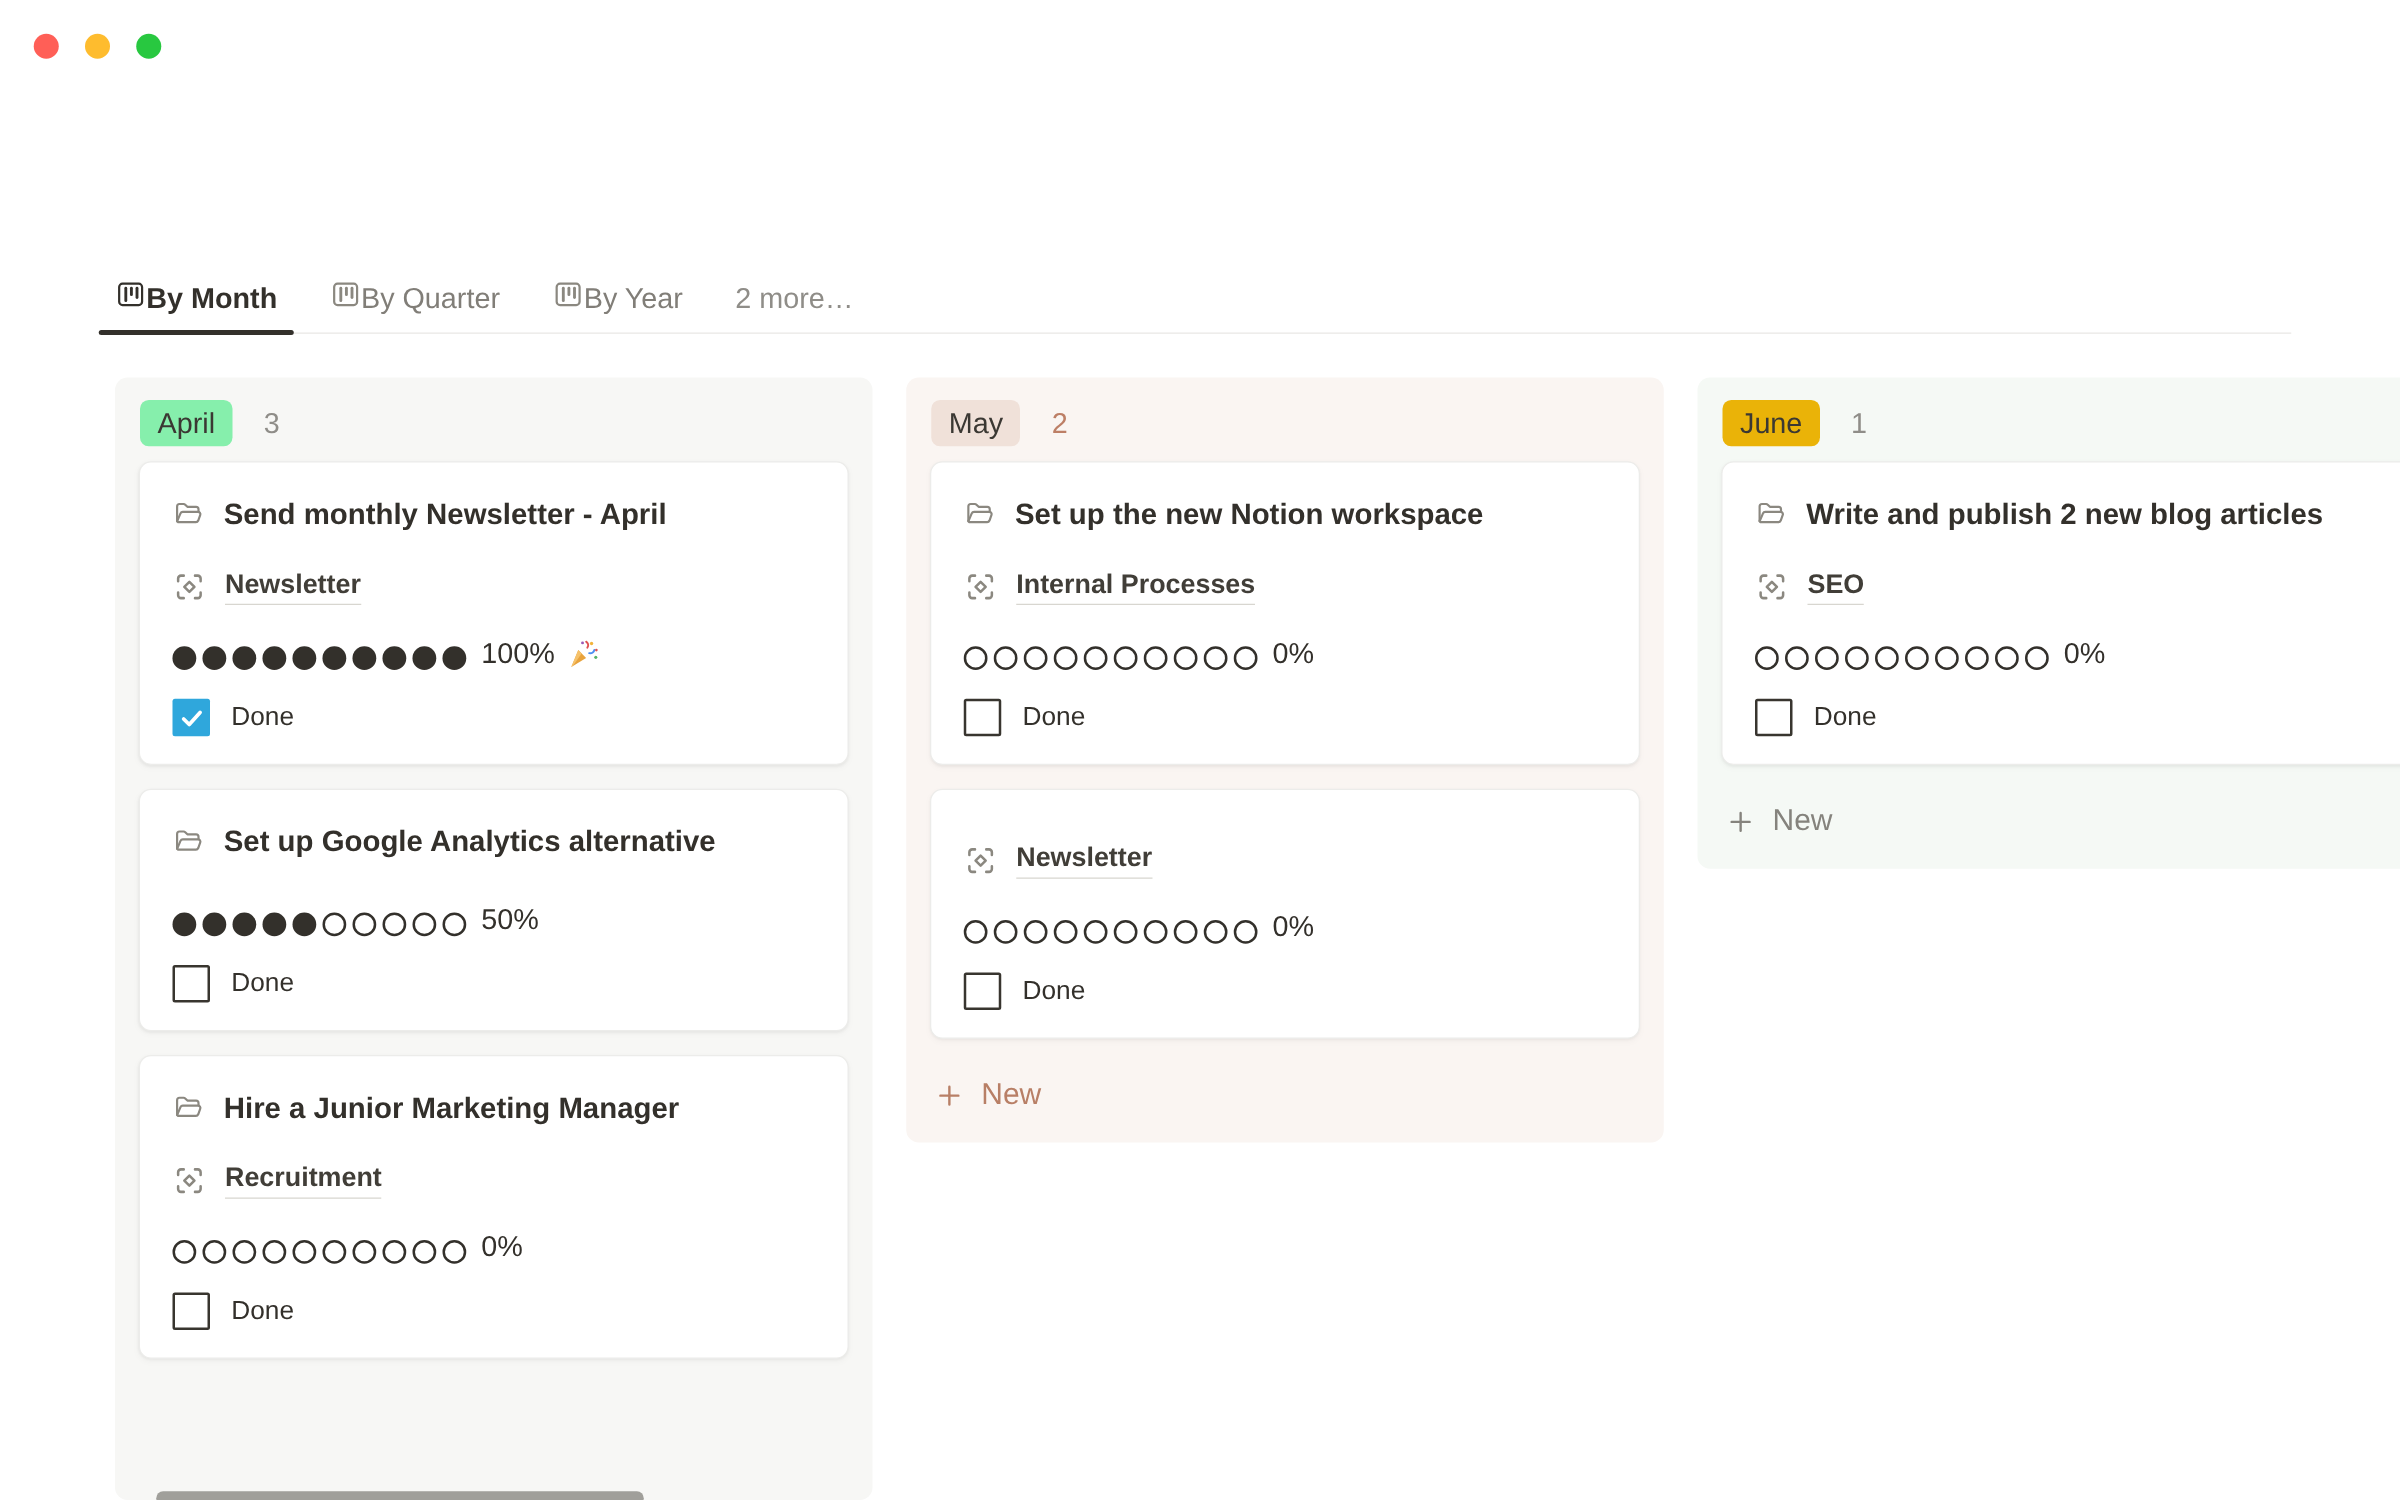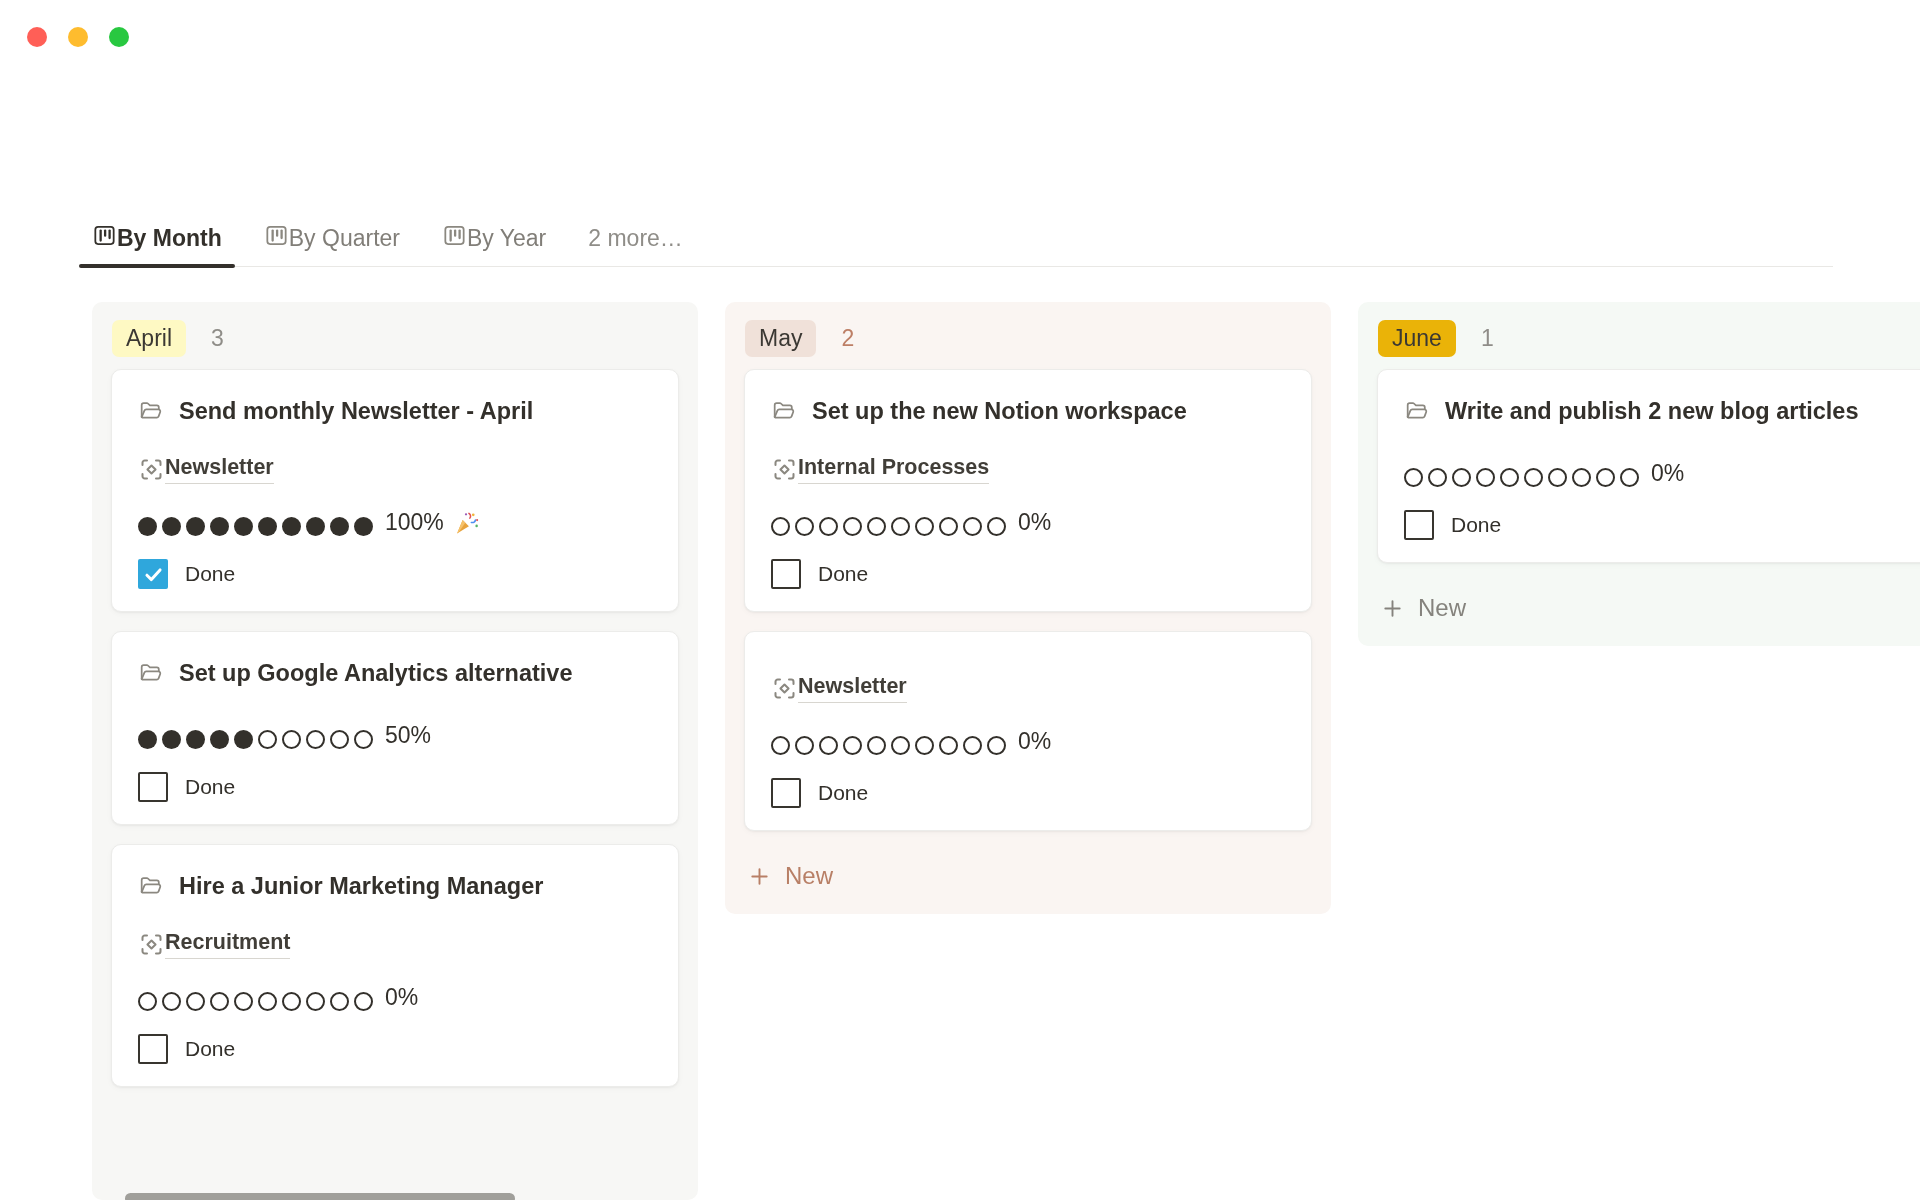--- a/index.html
+++ b/index.html
@@ -33,21 +33,21 @@
   .col-header{display:flex;align-items:center;gap:25px;padding:18px 20px 12px;}
   .col-pill{padding:5px 14px;border-radius:7px;font-size:23px;color:#3b3833;cursor:pointer;}
   .col-count{font-size:23px;}
   .cards{padding:0 19px;}
   .card{background:#fff;border:1px solid #ececea;border-radius:10px;padding:22px 26px 22px;
     margin-bottom:19px;cursor:pointer;
     box-shadow:0 1px 2px rgba(0,0,0,.045),0 2px 6px rgba(0,0,0,.03);}
   .card-title{font-size:23.5px;font-weight:700;color:#33302b;line-height:38px;padding-right:28px;}
   .column:nth-child(3) .card-title{max-width:492px;}
   .title-icon{display:inline-block;vertical-align:-5px;margin-right:15px;}
-  .tag-row{display:flex;align-items:center;margin-top:20px;}
+  .tag-row{display:flex;align-items:center;gap:15px;margin-top:20px;}
   .tag-text{font-size:21.5px;font-weight:700;color:#413e38;border-bottom:1.5px solid #d8d6d0;
     padding-bottom:3px;cursor:pointer;}
   .dots-row{display:flex;align-items:flex-end;margin-top:25px;}
   .dot{width:19px;height:19px;border-radius:50%;box-sizing:border-box;margin-right:5px;}
   .dot.filled{background:#33302b;}
   .dot.empty{border:2.6px solid #33302b;background:#fff;}
   .pct{margin-left:7px;font-size:23px;color:#33302b;}
   .pop-icon{margin-left:9px;display:flex;}
   .done-row{display:flex;align-items:center;gap:17px;margin-top:23px;}
   .checkbox{width:30px;height:30px;box-sizing:border-box;flex:none;cursor:pointer;}
@@ -107,21 +107,21 @@
       <span>By Year</span>
     </div>
     <div class="tab more">
       <span>2 more…</span>
     </div>
   </div>
 
   <div class="board">
       <div class="column" style="background: rgb(247, 247, 245); min-height: 898px;">
         <div class="col-header">
-          <span class="col-pill" style="background:#fef9c3">April</span>
+          <span class="col-pill" style="background:#86efac">April</span>
           <span class="col-count" style="color:#8f8d88">3</span>
         </div>
         <div class="cards">
           <div class="card">
             <div class="card-title"><span class="title-icon"><svg width="26" height="26" viewBox="0 0 24 24" fill="none" stroke="#8b8880" stroke-width="1.6" stroke-linecap="round" stroke-linejoin="round">
                   <path d="M3.4 17.6V6.6c0-1 .8-1.8 1.8-1.8h3c.5 0 .9.2 1.2.5l1.6 1.6h6.4c1 0 1.8.8 1.8 1.8v1.2"></path>
                   <path d="M3.4 17.6l2.5-5.9c.3-.7.9-1.1 1.7-1.1h11.3c1.2 0 2 1.2 1.6 2.3l-1.5 4.1c-.3.7-.9 1.2-1.7 1.2H4.6c-.7 0-1.2-.6-1.2-1.2z"></path>
                 </svg></span><span>Send monthly Newsletter - April</span></div>
             <div class="tag-row">
               <span style="display:flex">
@@ -315,20 +315,32 @@
         <div class="col-header">
           <span class="col-pill" style="background:#eab308">June</span>
           <span class="col-count" style="color:#8f8d88">1</span>
         </div>
         <div class="cards">
           <div class="card">
             <div class="card-title"><span class="title-icon"><svg width="26" height="26" viewBox="0 0 24 24" fill="none" stroke="#8b8880" stroke-width="1.6" stroke-linecap="round" stroke-linejoin="round">
                   <path d="M3.4 17.6V6.6c0-1 .8-1.8 1.8-1.8h3c.5 0 .9.2 1.2.5l1.6 1.6h6.4c1 0 1.8.8 1.8 1.8v1.2"></path>
                   <path d="M3.4 17.6l2.5-5.9c.3-.7.9-1.1 1.7-1.1h11.3c1.2 0 2 1.2 1.6 2.3l-1.5 4.1c-.3.7-.9 1.2-1.7 1.2H4.6c-.7 0-1.2-.6-1.2-1.2z"></path>
                 </svg></span><span>Write and publish 2 new blog articles</span></div>
+            <div class="tag-row">
+              <span style="display:flex">
+                <svg width="27" height="27" viewBox="0 0 24 24" fill="none" stroke="#8b8880" stroke-width="1.8" stroke-linecap="round">
+                  <path d="M4 8V6c0-1.1.9-2 2-2h2"></path>
+                  <path d="M16 4h2c1.1 0 2 .9 2 2v2"></path>
+                  <path d="M20 16v2c0 1.1-.9 2-2 2h-2"></path>
+                  <path d="M8 20H6c-1.1 0-2-.9-2-2v-2"></path>
+                  <path d="M12 8.4 15.6 12 12 15.6 8.4 12z" stroke-linejoin="round"></path>
+                </svg>
+              </span>
+              <span class="tag-text">SEO</span>
+            </div>
             <div class="dots-row">
               <span class="dot empty"></span>
               <span class="dot empty"></span>
               <span class="dot empty"></span>
               <span class="dot empty"></span>
               <span class="dot empty"></span>
               <span class="dot empty"></span>
               <span class="dot empty"></span>
               <span class="dot empty"></span>
               <span class="dot empty"></span>

